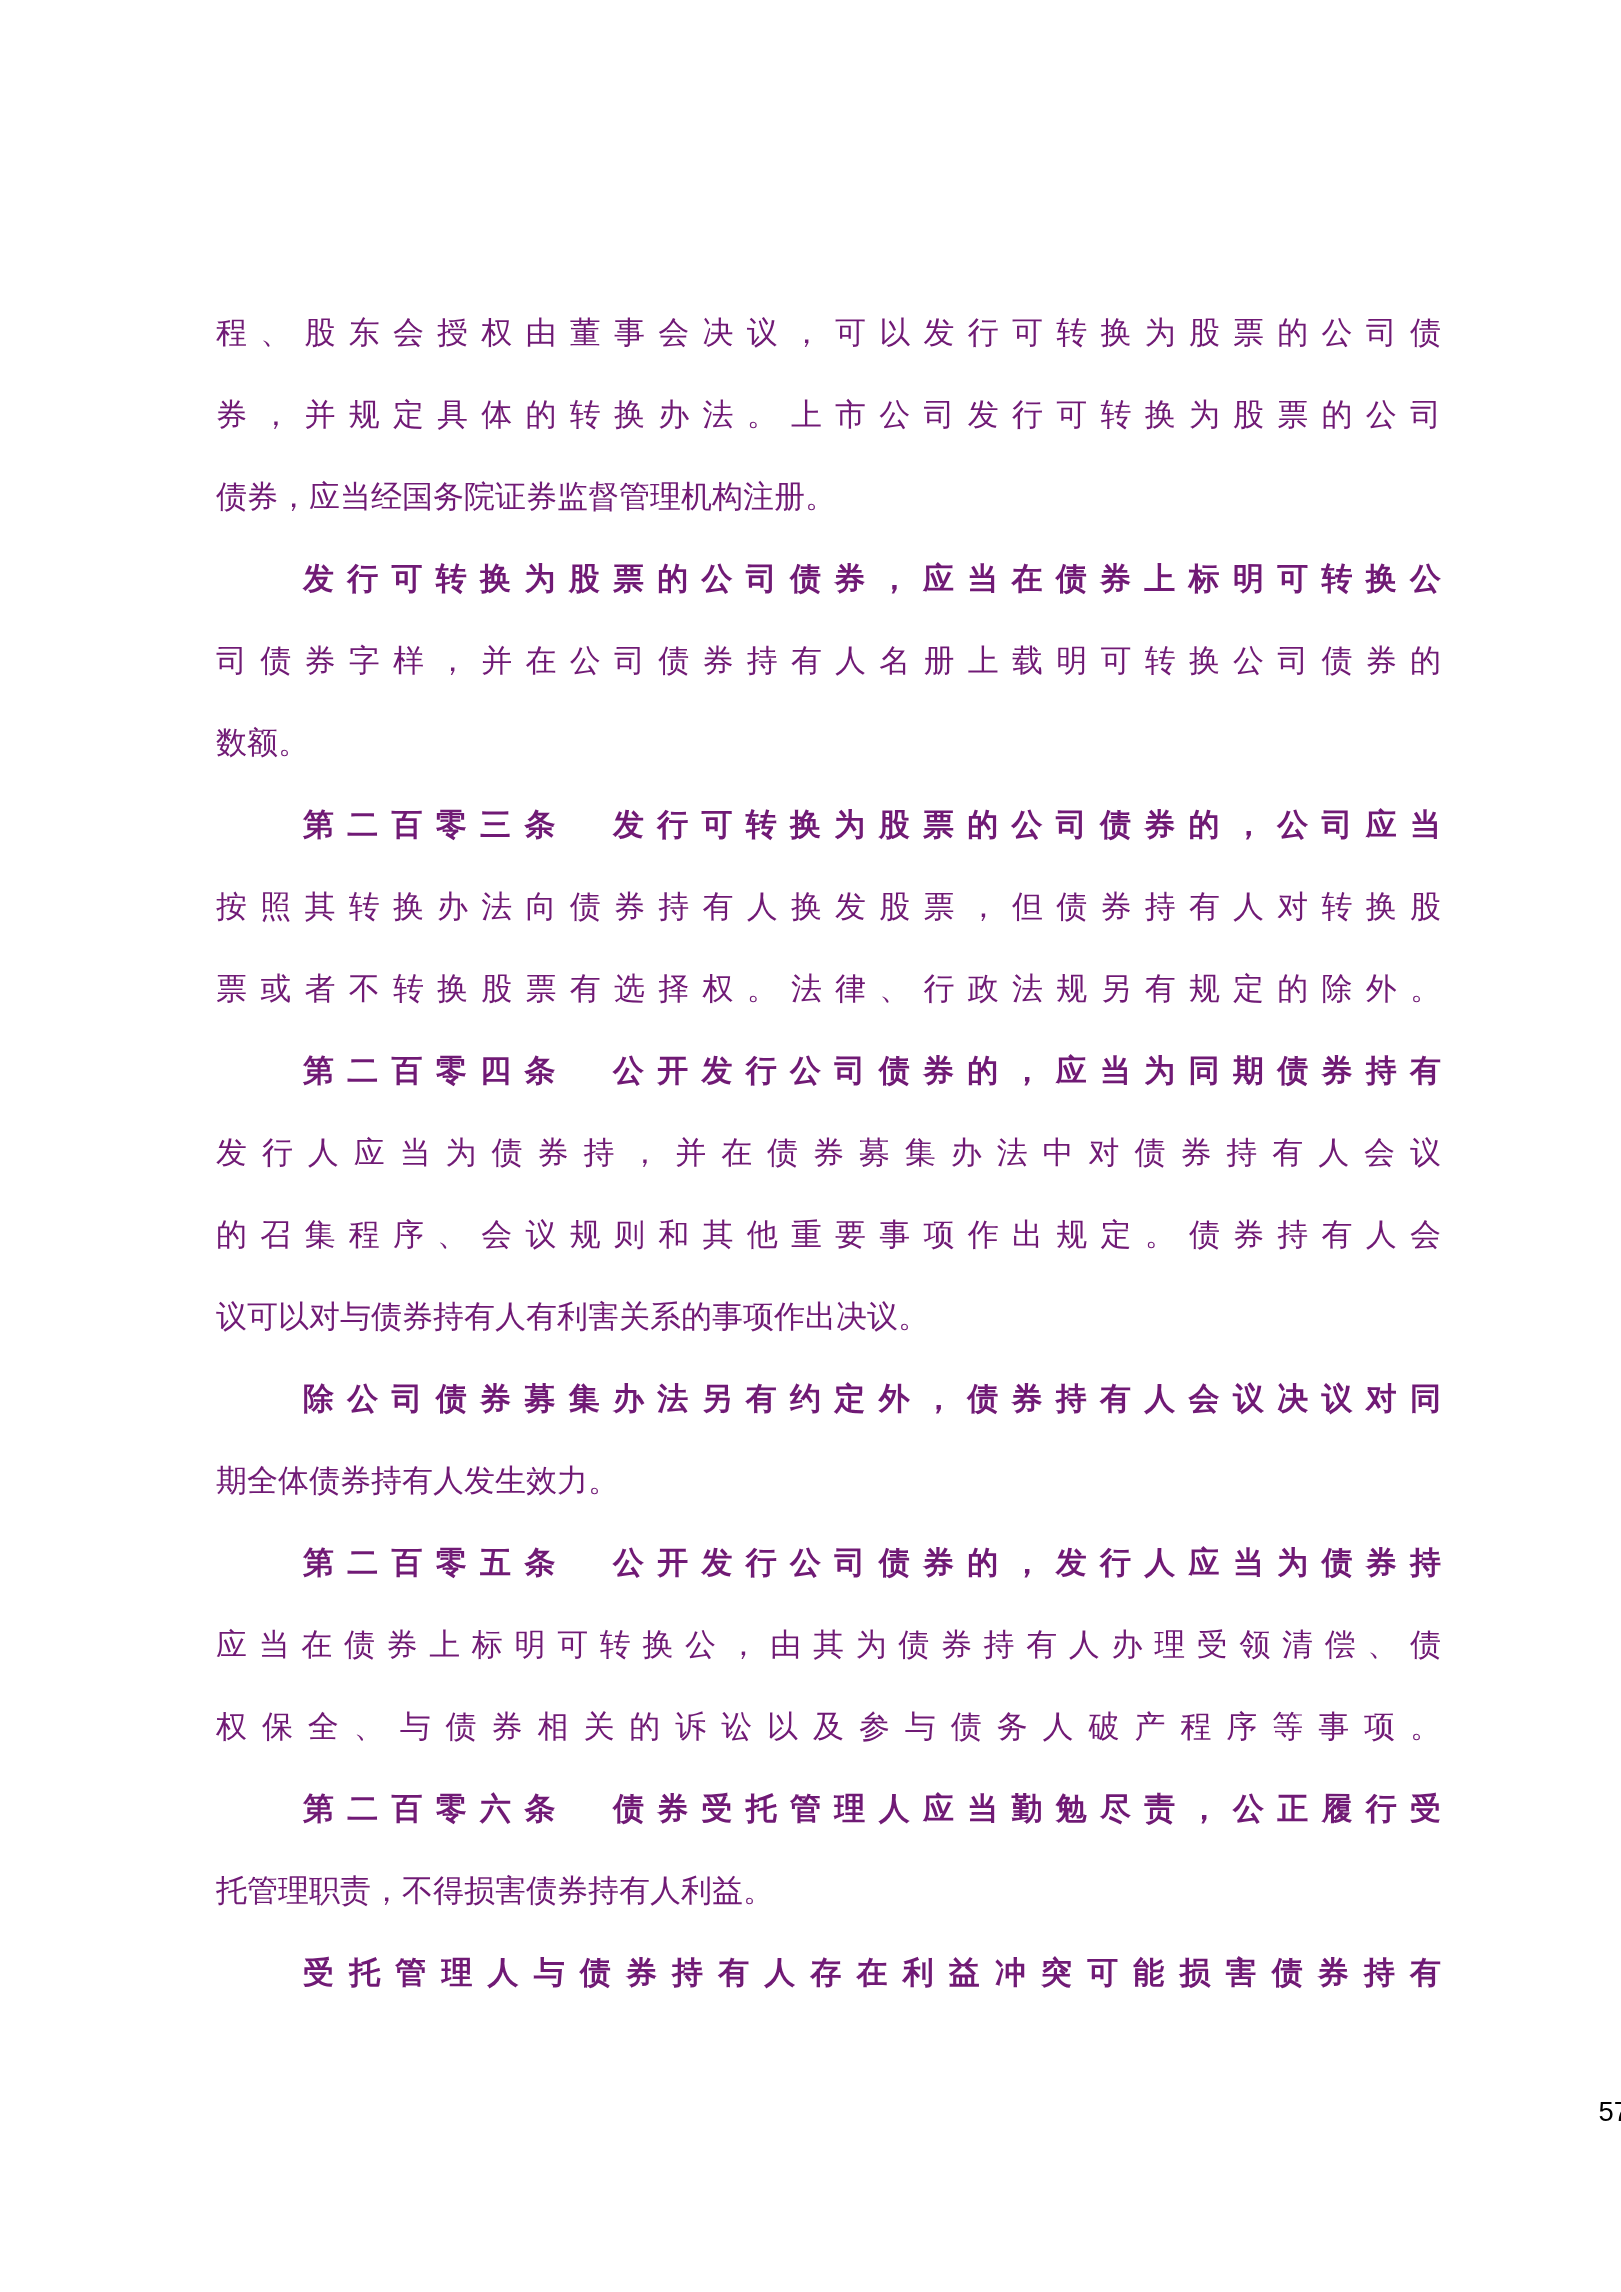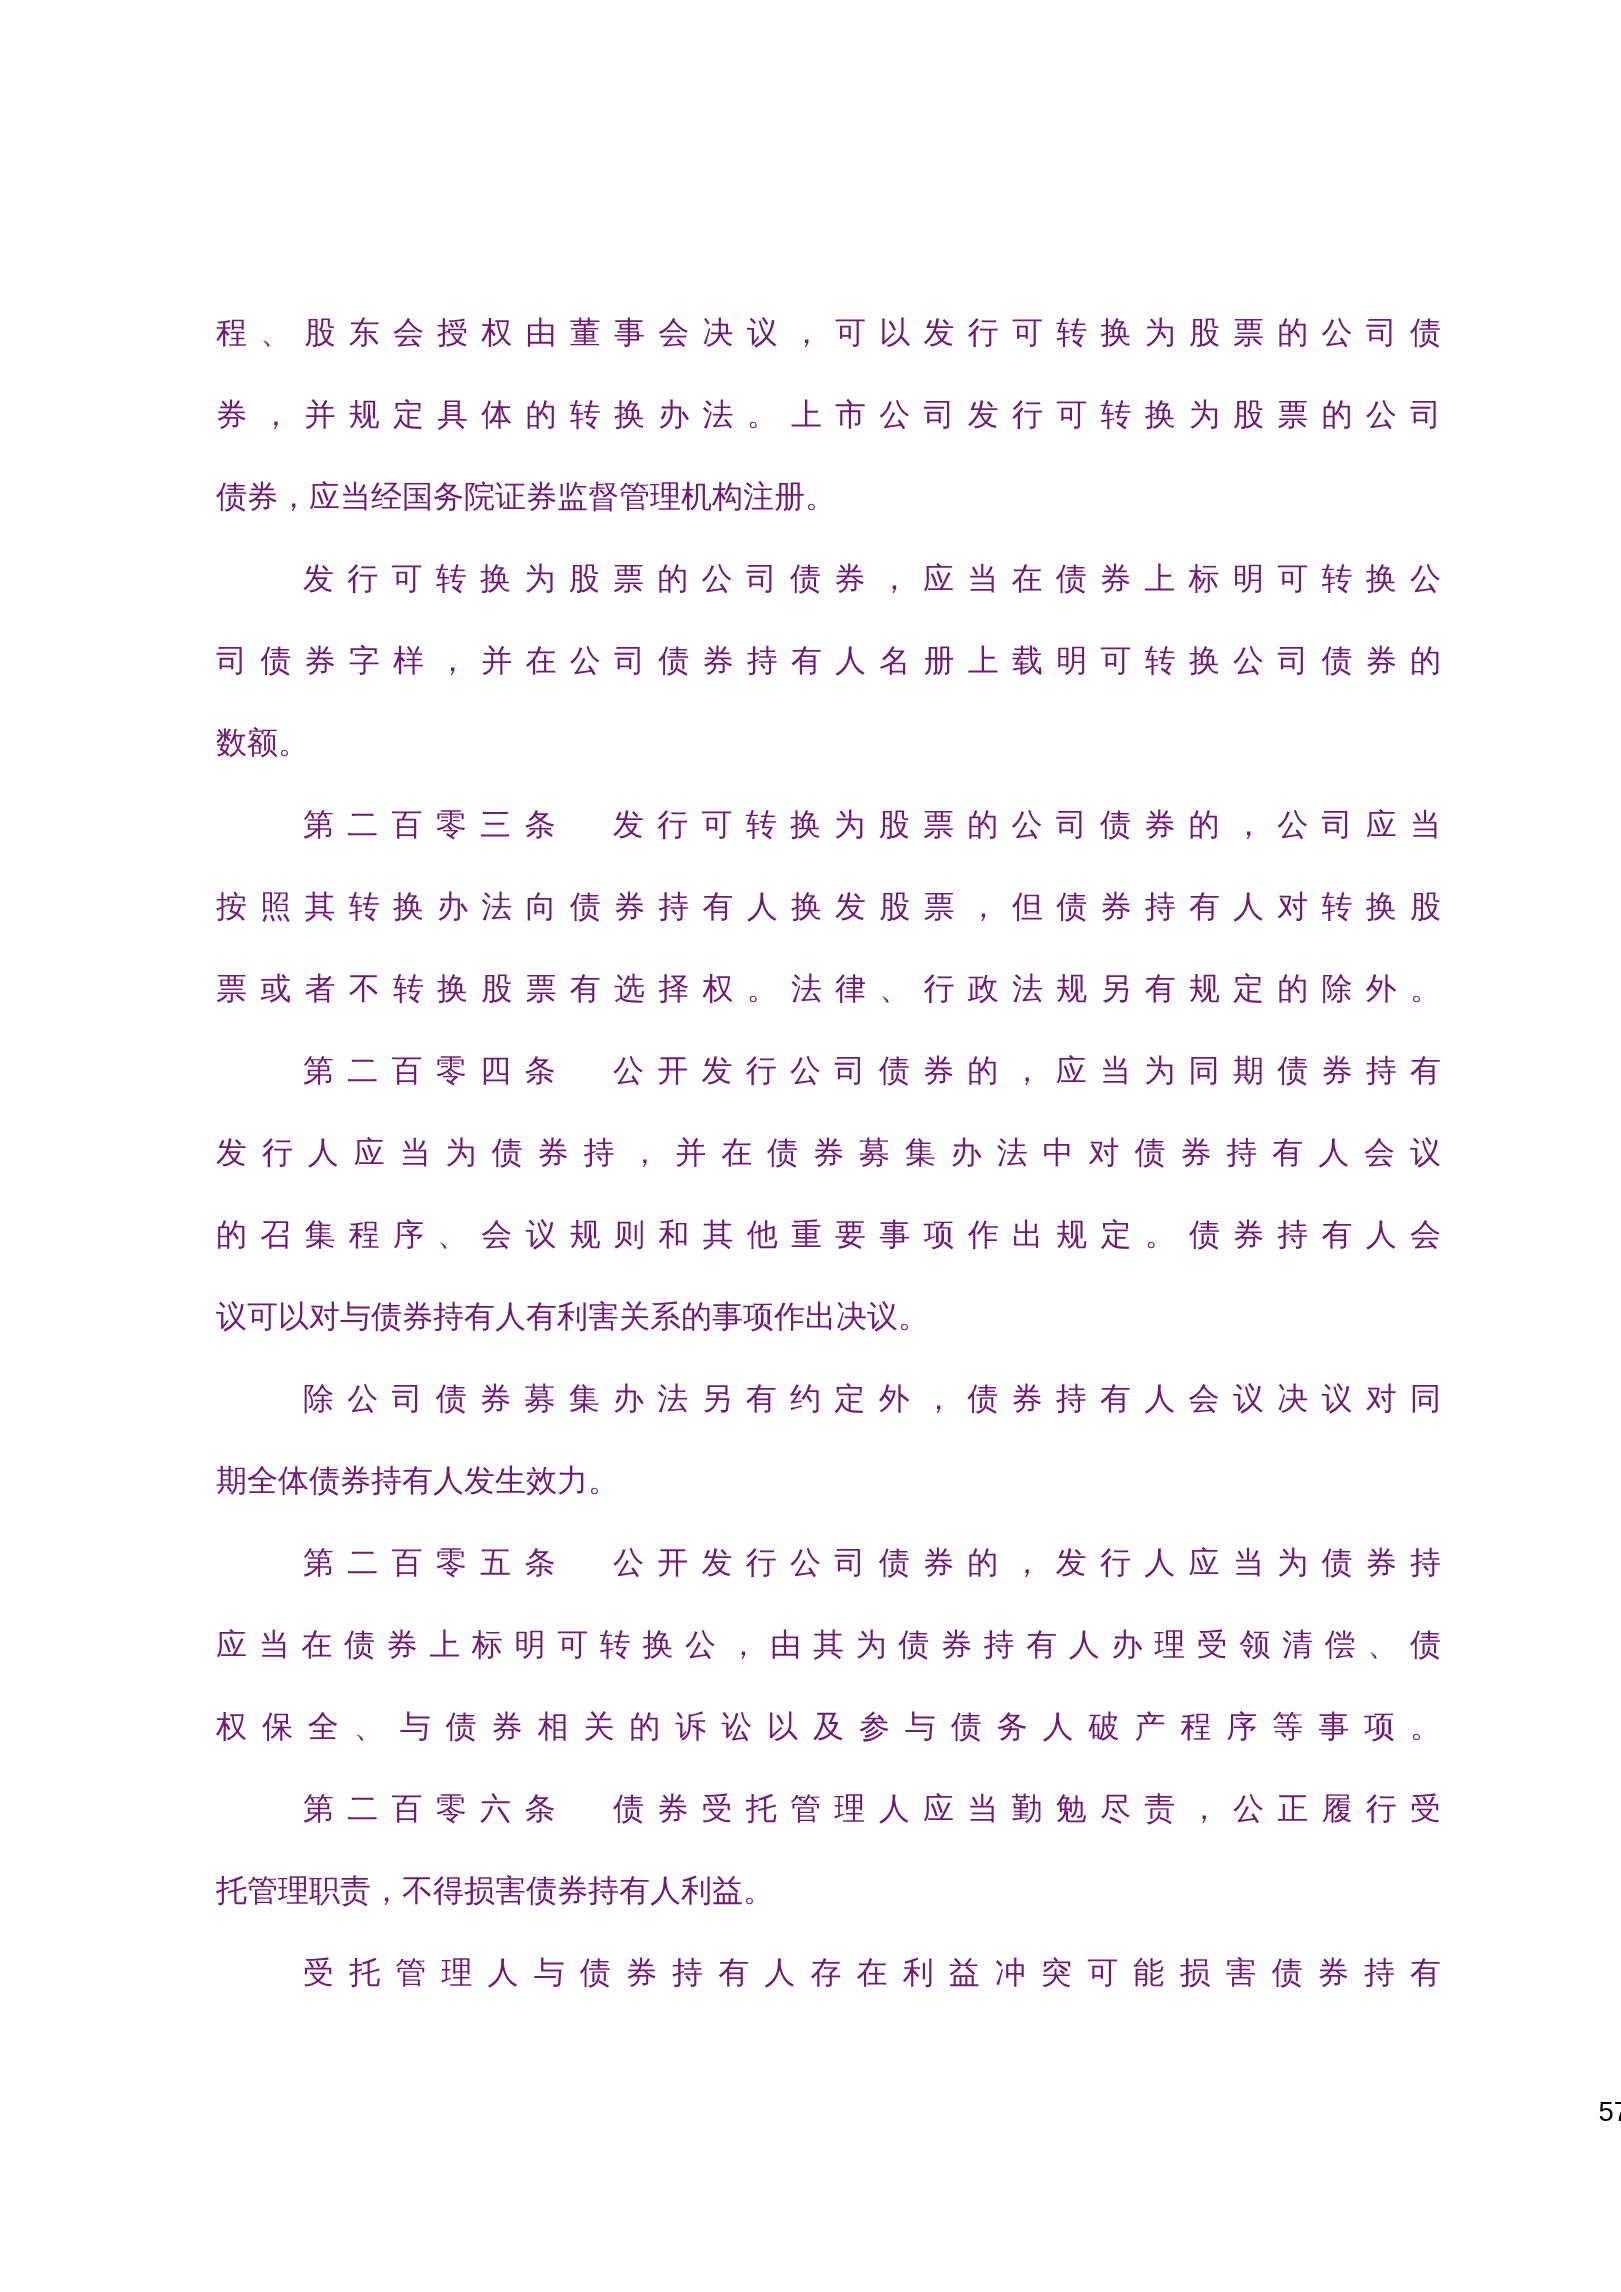--- a/index.html
+++ b/index.html
@@ -32,20 +32,21 @@
     line-height: 82px;
     color: #701a75;
     white-space: normal;
   }
   .line.justify {
     text-align: justify;
     text-align-last: justify;
   }
   .line.indent {
     text-indent: 87px;
+    font-weight: bold;
   }
   .page-number {
     position: absolute;
     top: 2096px;
     left: 8px;
     width: 1621px;
     text-align: right;
     font-family: "Liberation Sans", "DejaVu Sans", sans-serif;
     font-size: 27.4px;
     line-height: 31px;

